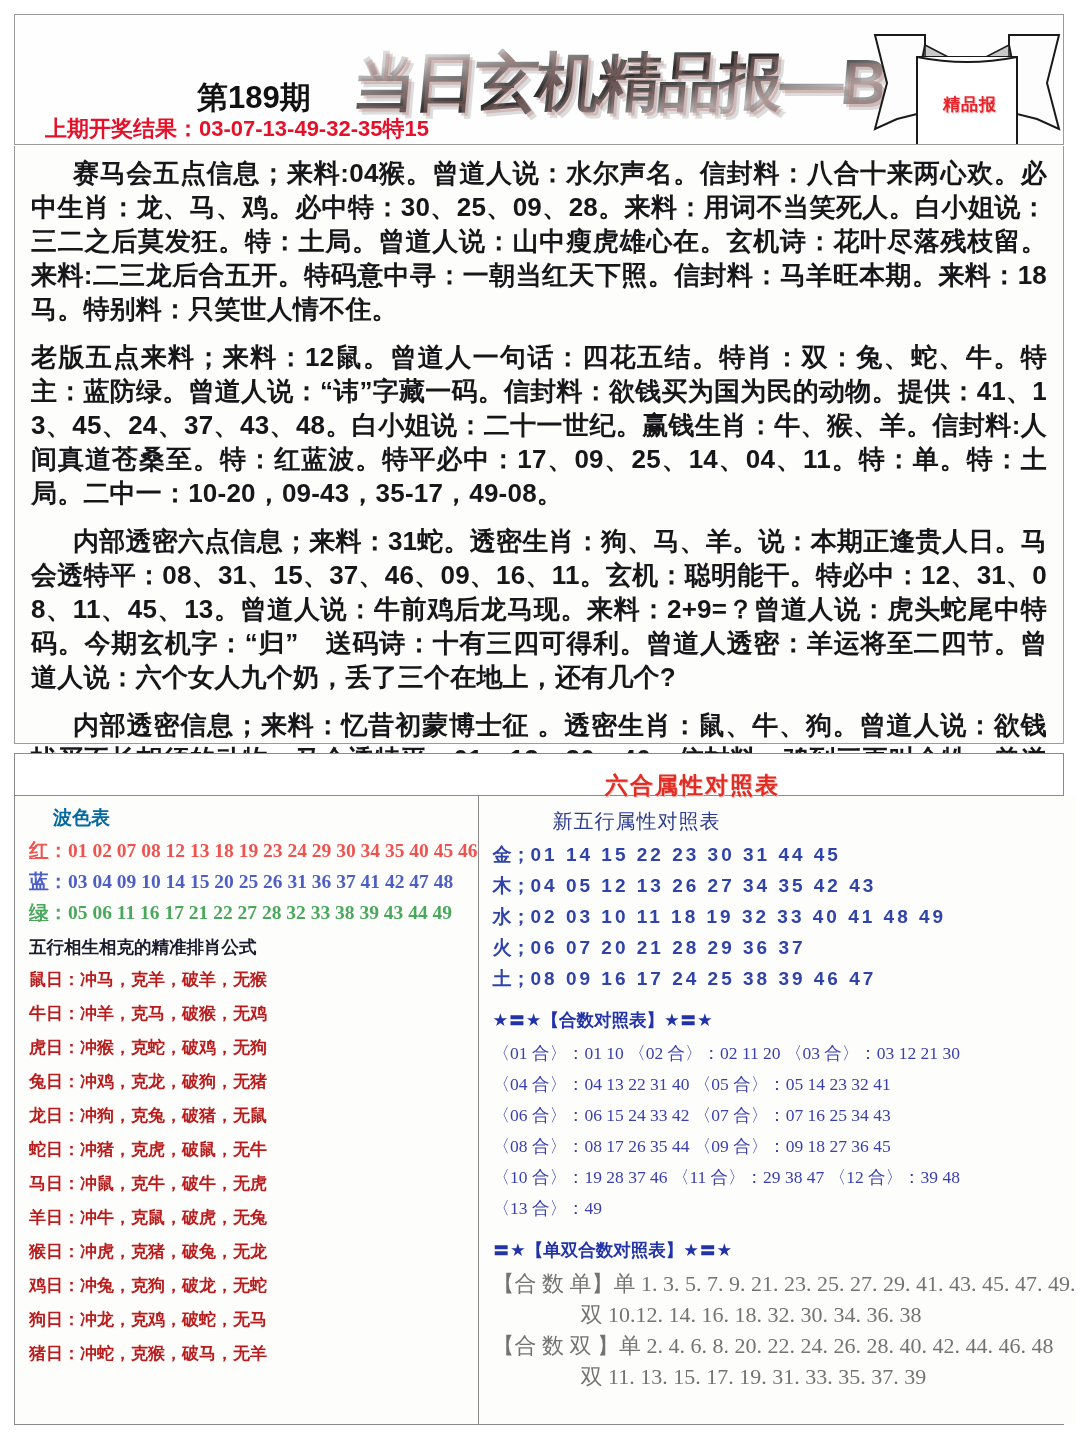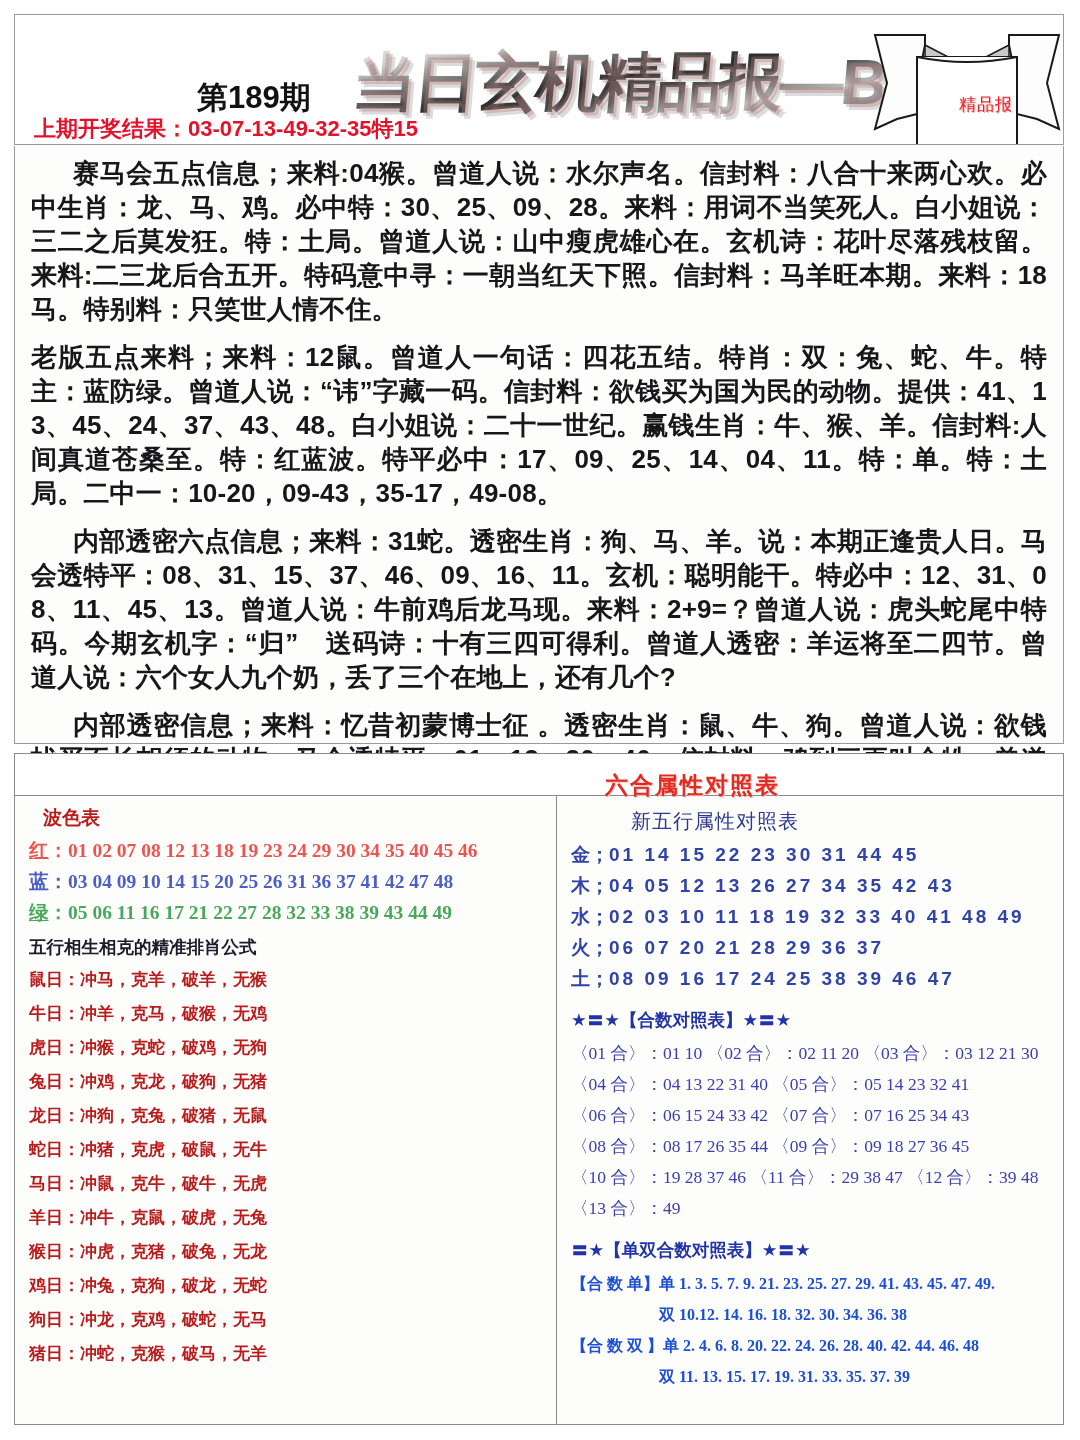--- a/index.html
+++ b/index.html
@@ -17,21 +17,21 @@
     border:1px solid #9a9a9a;background:#fefefe;box-sizing:border-box;
     overflow:hidden;
   }
   .issue{
     position:absolute;left:182px;top:62px;
     font-family:"Liberation Sans","DejaVu Sans",sans-serif;
     font-weight:bold;font-size:31px;color:#111;letter-spacing:0px;
     white-space:nowrap;
   }
   .lastresult{
-    position:absolute;left:19px;top:99px;
+    position:absolute;left:30px;top:99px;
     font-family:"Liberation Sans","DejaVu Sans",sans-serif;
     font-weight:bold;font-size:22px;color:#e5102a;
     white-space:nowrap;letter-spacing:0px;
   }
   
   .bigtitle{
     position:absolute;left:338px;top:22px;width:530px;height:90px;
     font-family:"Liberation Sans","DejaVu Sans",sans-serif;
     font-weight:bold;font-size:64px;line-height:90px;
     white-space:nowrap;letter-spacing:-3px;
@@ -39,23 +39,23 @@
     background:linear-gradient(170deg,#f2f2f2 0%,#cfcfcf 18%,#6e6e6e 34%,#2b2b2b 48%,#545454 60%,#bdbdbd 74%,#8d8d8d 86%,#3f3f3f 100%);
     -webkit-background-clip:text;background-clip:text;
     -webkit-text-fill-color:transparent;
     text-shadow:3px 3px 0 rgba(180,120,120,.35), 6px 6px 0 rgba(120,120,120,.25);
     transform:skewX(-5deg);
   }
   
   .ribbon{position:absolute;left:852px;top:18px;width:200px;height:122px;}
   .ribbon svg{display:block;}
   .ribbon-label{
-    position:absolute;left:60px;top:60px;width:86px;text-align:right;
-    font-family:"Liberation Sans","DejaVu Sans",sans-serif;
-    font-weight:normal;font-size:17px;color:#e8222a;letter-spacing:1px;
+    position:absolute;left:60px;top:60px;width:86px;text-align:center;
+    font-family:"Liberation Sans","DejaVu Sans",sans-serif;
+    font-weight:bold;font-size:17px;color:#e8222a;letter-spacing:1px;
     text-shadow:1px 1px 0 #f7b8b8;
   }
 
   
   .bodybox{
     position:absolute;left:14px;top:146px;width:1050px;height:598px;
     border:1px solid #9a9a9a;border-top:none;background:#fdfdfc;
     box-sizing:border-box;padding:10px 16px 0 16px;
   }
   .para{
@@ -91,21 +91,21 @@
   .col-left{
     width:542px;box-sizing:border-box;border-right:1px solid #8a8a8a;
     padding:9px 0 0 14px;background:#fdfdfb;
   }
   .col-right{
     flex:1;box-sizing:border-box;padding:9px 0 0 14px;background:#fdfdfb;
   }
 
   .bose-title{
     font-family:"Liberation Sans","DejaVu Sans",sans-serif;
-    font-weight:bold;font-size:19px;color:#b91c1c;margin:0 0 4px 14px;
+    font-weight:bold;font-size:19px;color:#0369a1;margin:0 0 4px 24px;
   }
   .bose-row{
     font-family:"Liberation Serif","DejaVu Serif",serif;
     font-weight:bold;font-size:19.5px;line-height:31px;white-space:nowrap;
   }
   .bose-row .lbl{text-decoration:underline;}
   .r-red{color:#ef5350;}
   .r-blue{color:#4e5fc4;}
   .r-green{color:#4aa85c;}
 
@@ -137,21 +137,21 @@
     font-weight:bold;font-size:17.5px;color:#2233a8;margin:14px 0 6px 0;
     letter-spacing:0px;
   }
   .he-row{
     font-family:"Liberation Serif","DejaVu Serif",serif;
     font-weight:normal;font-size:17.5px;line-height:31px;color:#3a3fae;
     white-space:nowrap;
   }
   .sd-row{
     font-family:"Liberation Serif","DejaVu Serif",serif;
-    font-weight:bold;font-size:16px;line-height:31px;color:#1d4ed8;
+    font-weight:normal;font-size:22px;line-height:31px;color:#737373;
     white-space:nowrap;
   }
   .sd-row.ind{padding-left:88px;}
 </style>
 </head>
 <body>
 
 <div class="page">
 
   <div class="header">

